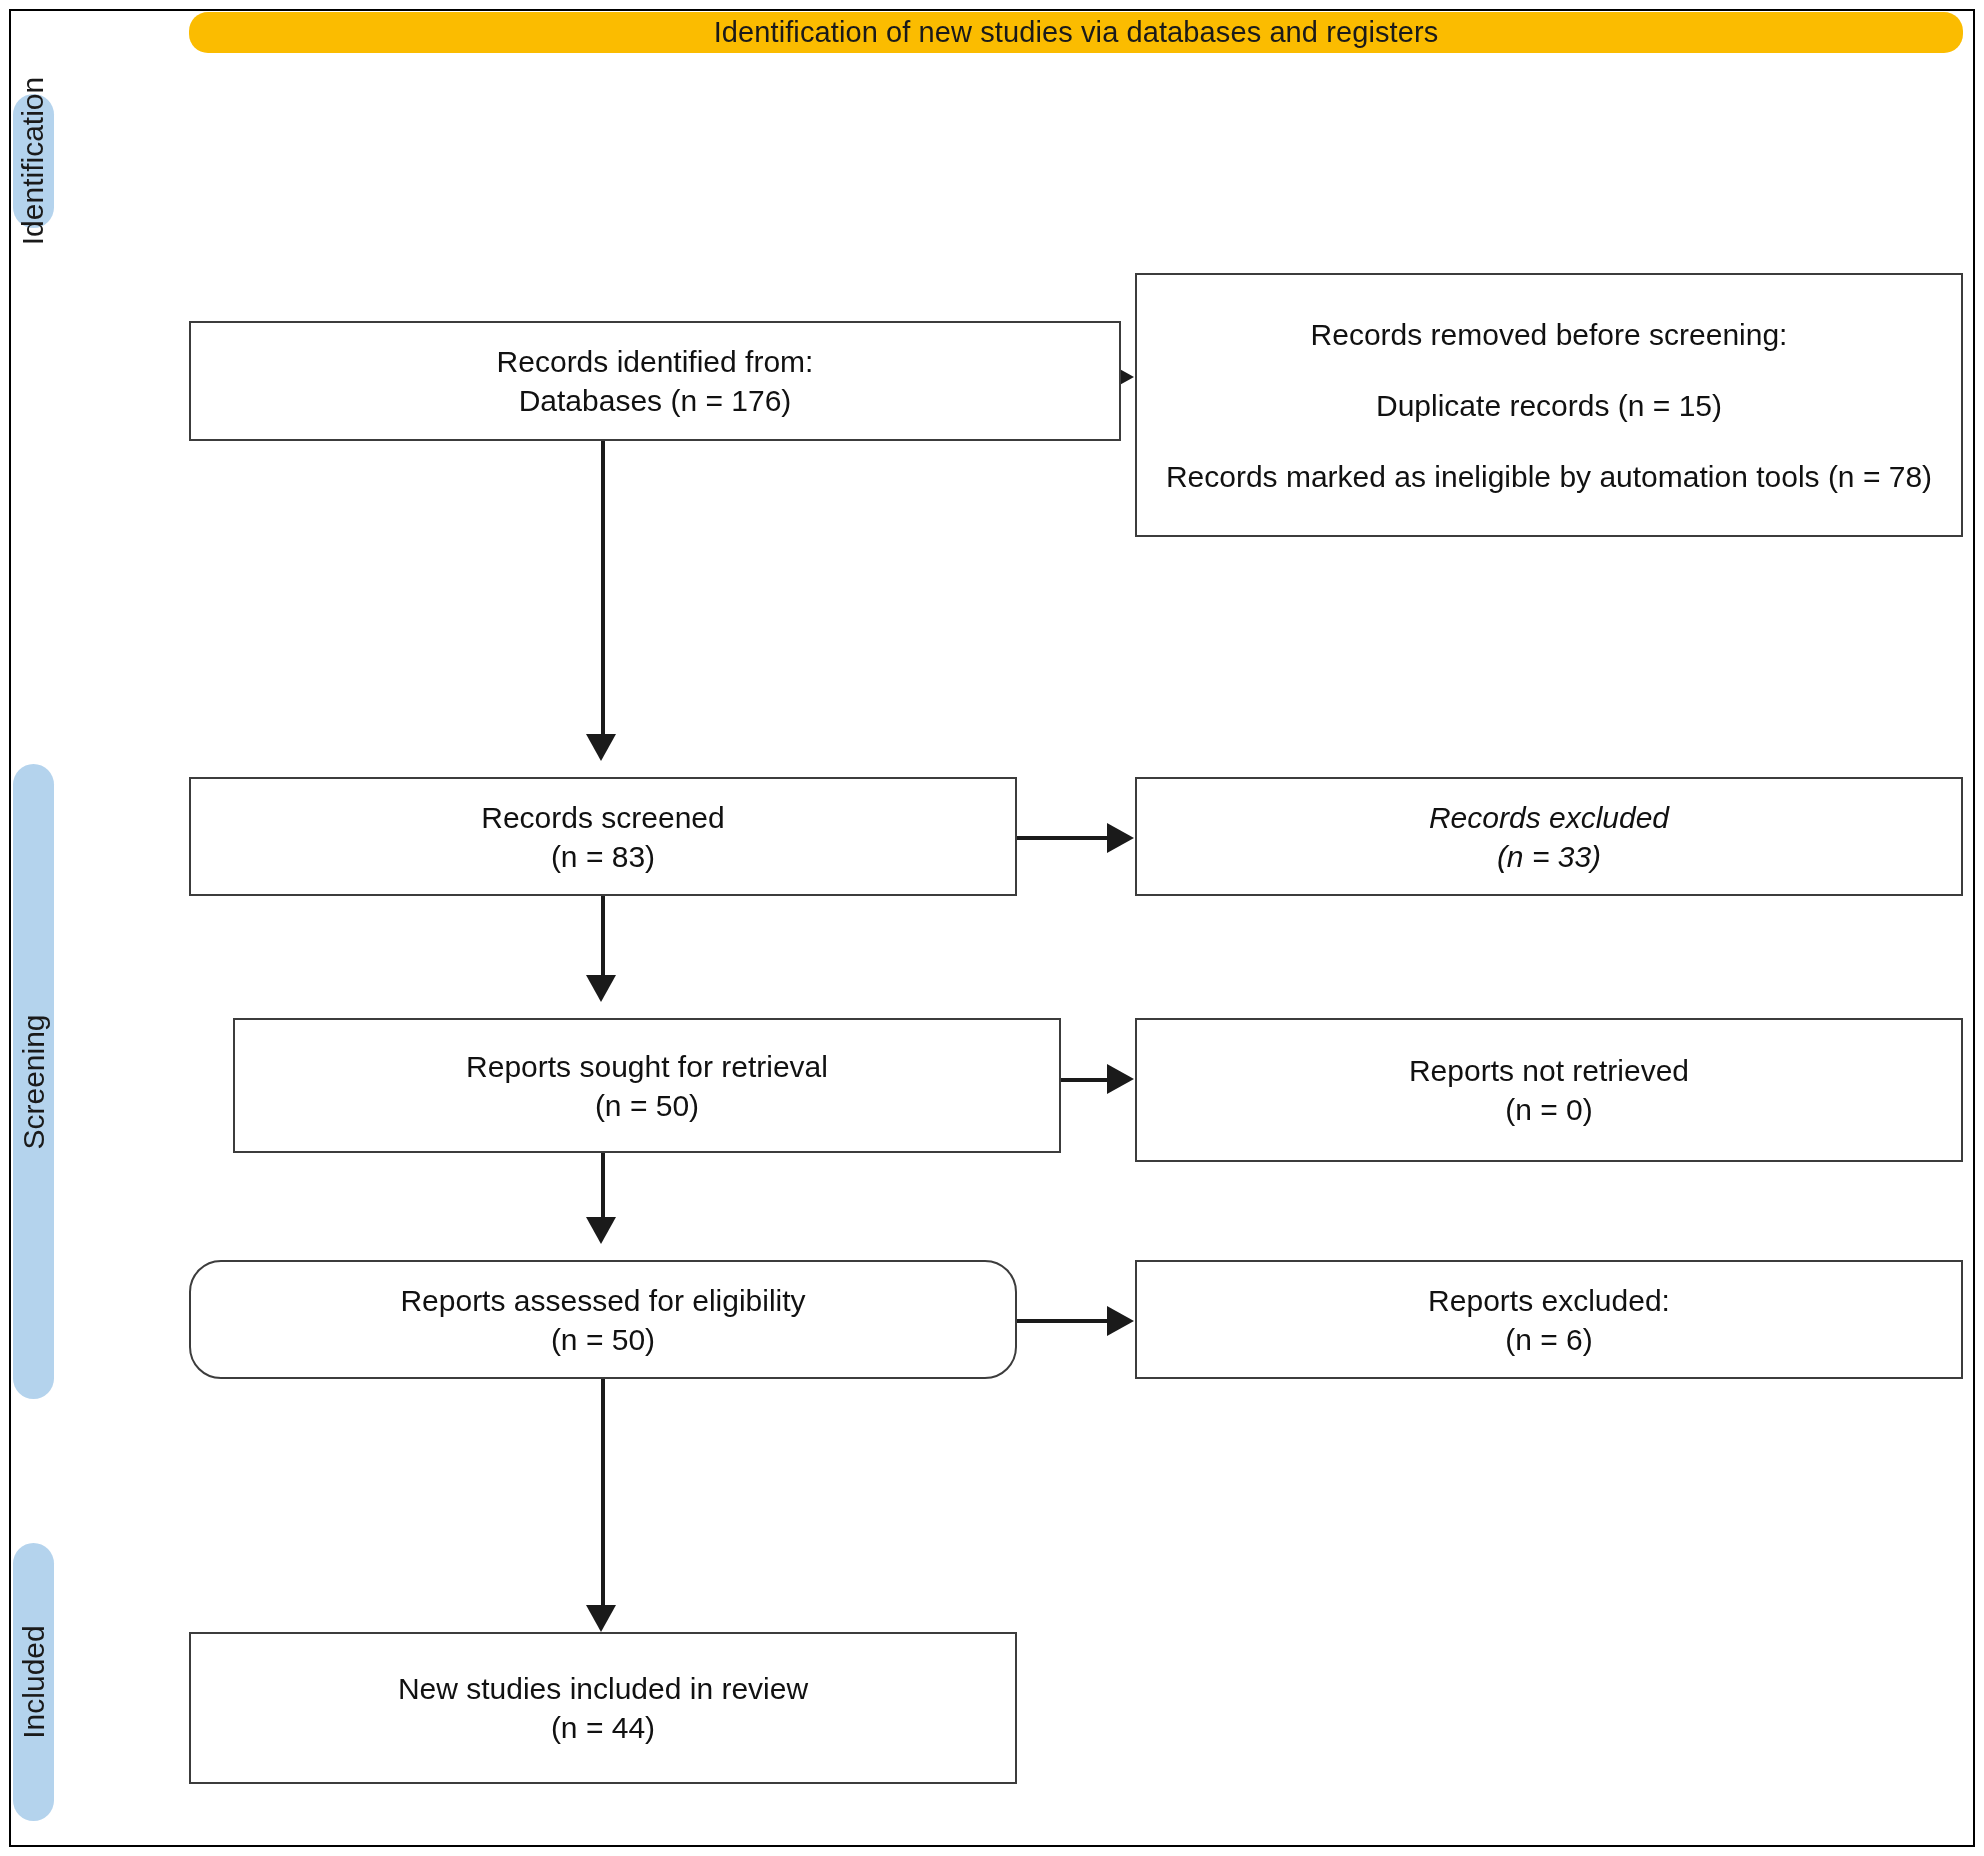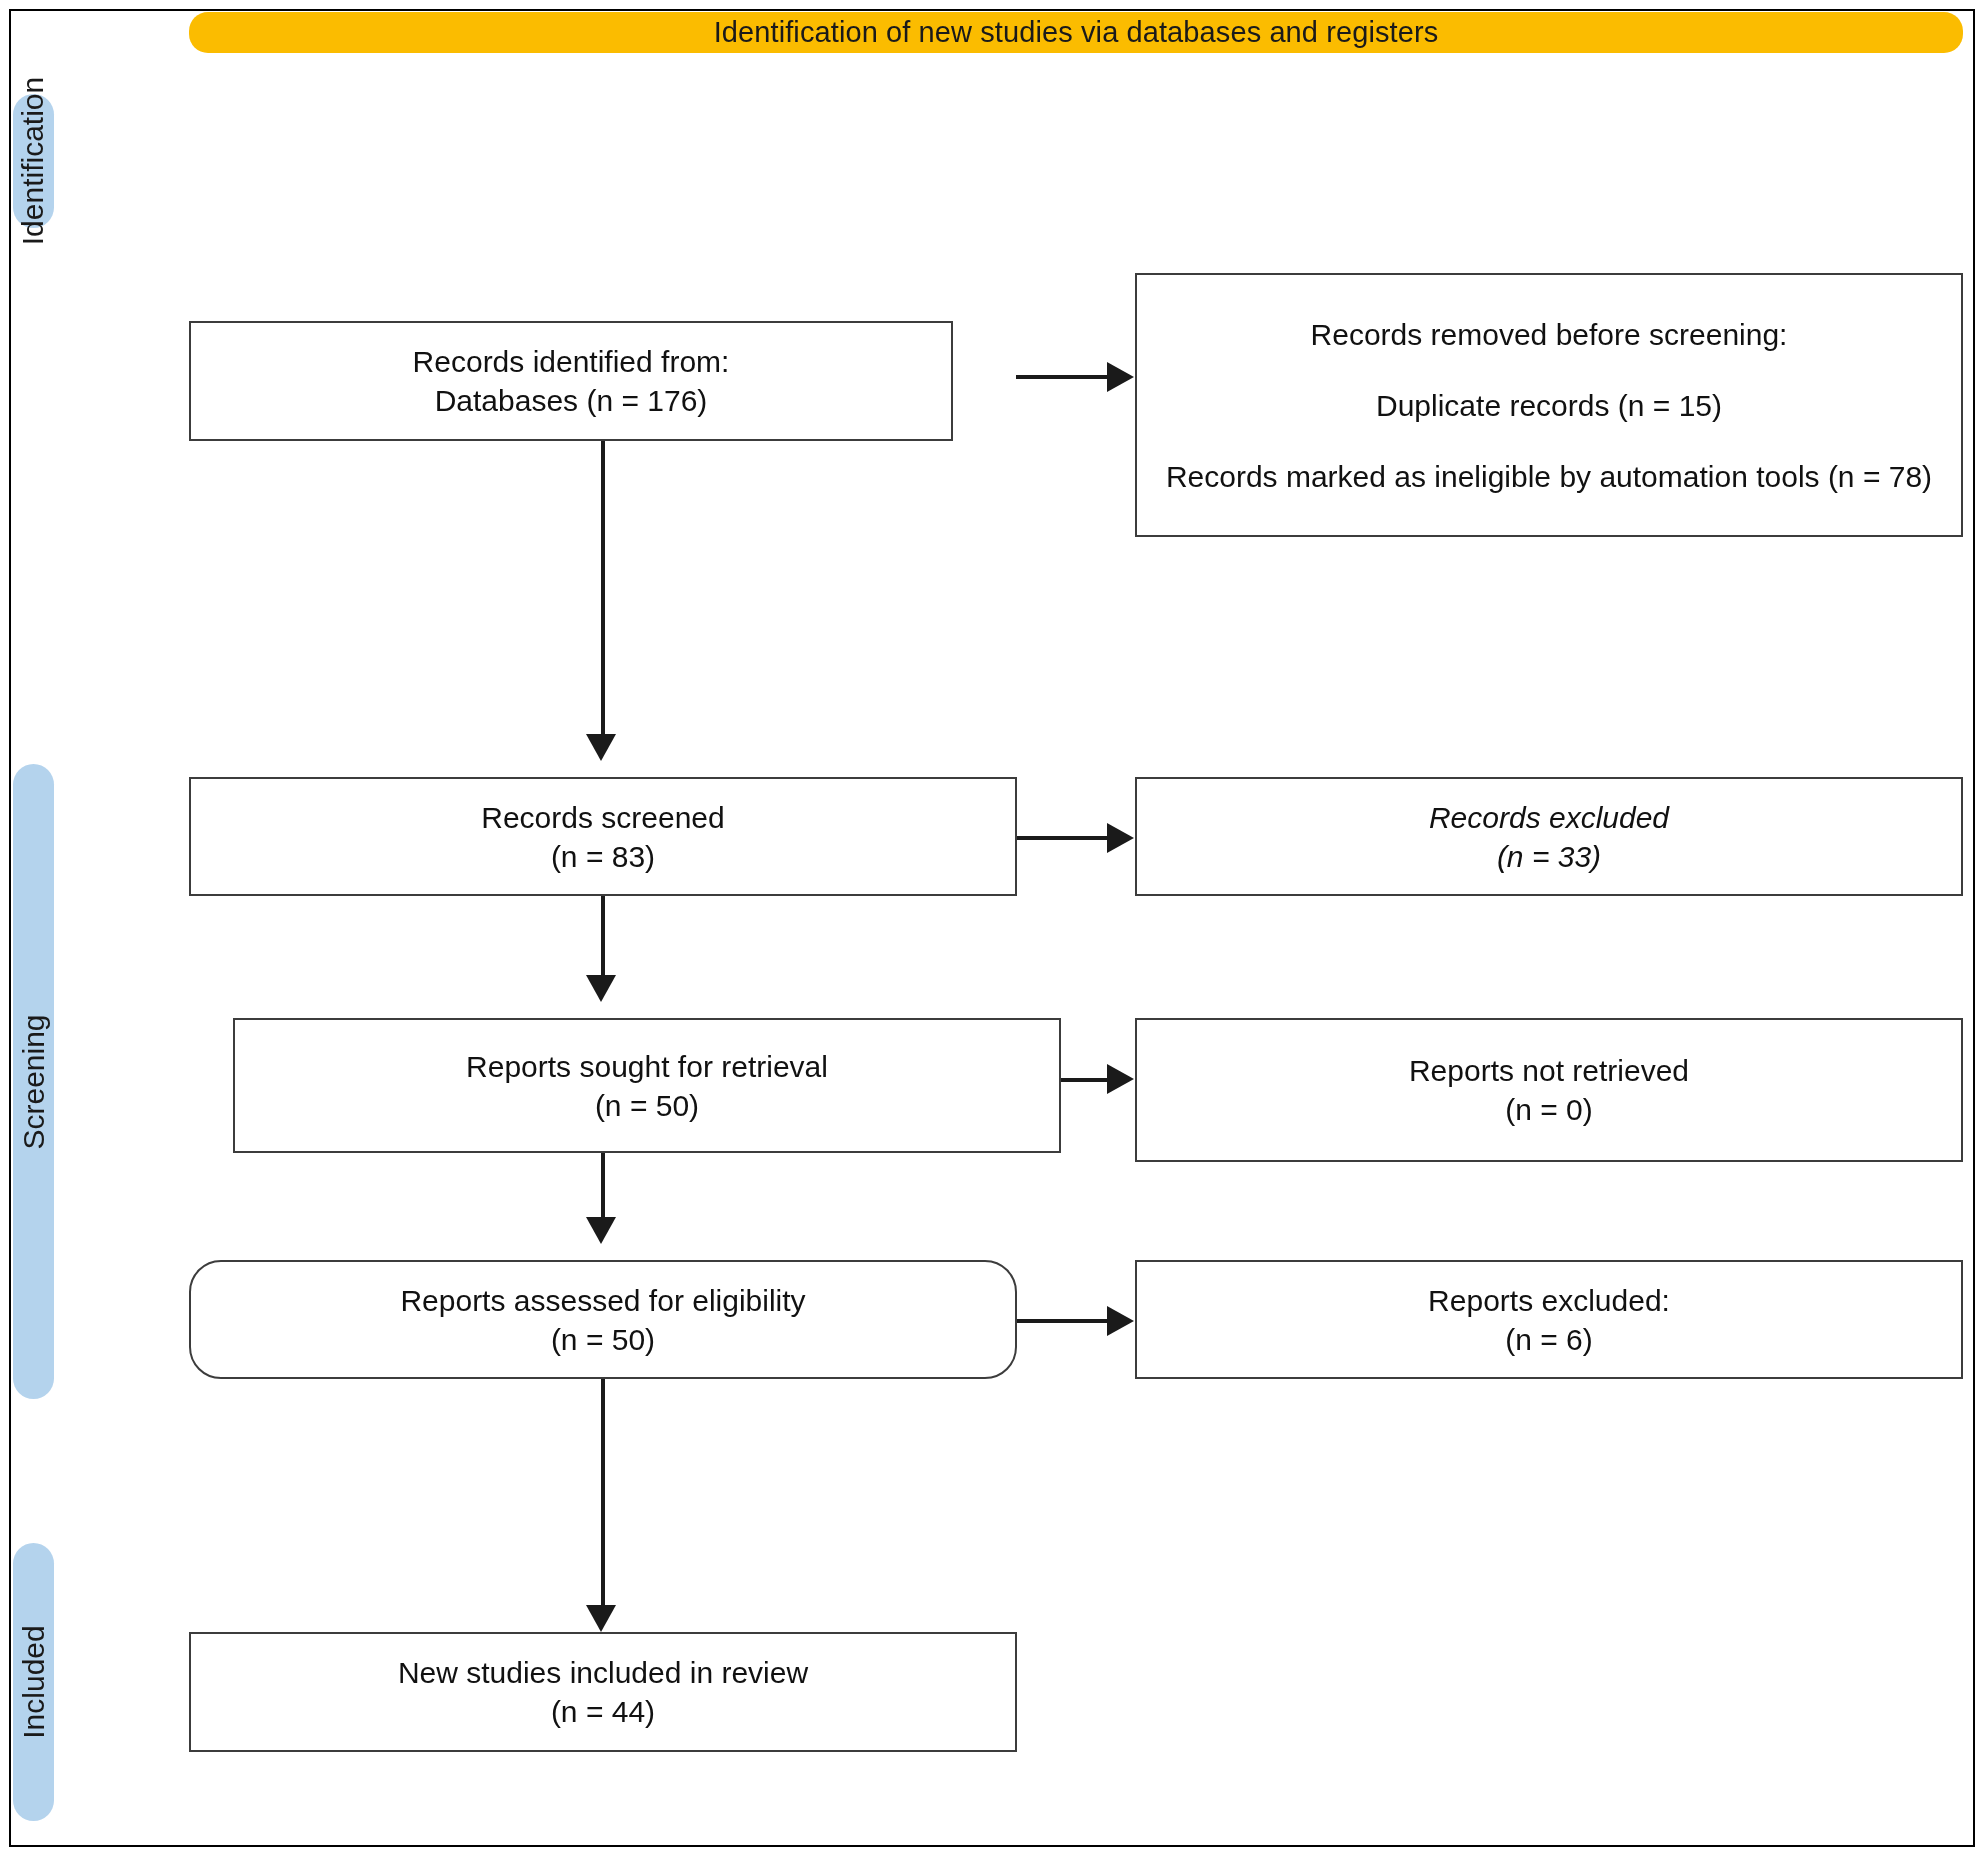--- a/index.html
+++ b/index.html
@@ -163,21 +163,21 @@
 
   <div class="vline" style="left:601px; top:1137px; height:80px;"></div>
   <div class="arrow-down" style="left:586px; top:1217px;"></div>
 
   <div class="hline" style="left:1016px; top:1319px; width:92px;"></div>
   <div class="arrow-right" style="left:1107px; top:1306px;"></div>
 
   <div class="vline" style="left:601px; top:1379px; height:227px;"></div>
   <div class="arrow-down" style="left:586px; top:1605px;"></div>
 
-  <div class="pbox" style="left:189px; top:321px; width:764px; height:120px;">
+  <div class="pbox" style="left:189px; top:321px; width:932px; height:120px;">
     <div class="pbox-line">Records identified from:</div>
     <div class="pbox-line">Databases (n = 176)</div>
   </div>
 
   <div class="pbox" style="left:1135px; top:273px; width:828px; height:264px; padding:3.1px 14.7px;gap:32px;">
     <div class="pbox-line">Records removed before screening:</div>
     <div class="pbox-line">Duplicate records (n = 15)</div>
     <div class="pbox-line wrapy">Records marked as ineligible by automation tools (n = 78)</div>
   </div>
 
@@ -204,19 +204,19 @@
   <div class="pbox" style="left:189px; top:1260px; width:828px; height:119px;border-radius:32px;">
     <div class="pbox-line">Reports assessed for eligibility</div>
     <div class="pbox-line">(n = 50)</div>
   </div>
 
   <div class="pbox" style="left:1135px; top:1260px; width:828px; height:119px;">
     <div class="pbox-line">Reports excluded:</div>
     <div class="pbox-line">(n = 6)</div>
   </div>
 
-  <div class="pbox" style="left:189px; top:1632px; width:828px; height:120px;">
+  <div class="pbox" style="left:189px; top:1632px; width:828px; height:152px;">
     <div class="pbox-line">New studies included in review</div>
     <div class="pbox-line">(n = 44)</div>
   </div>
 
 </div>
 
 
 </body></html>

